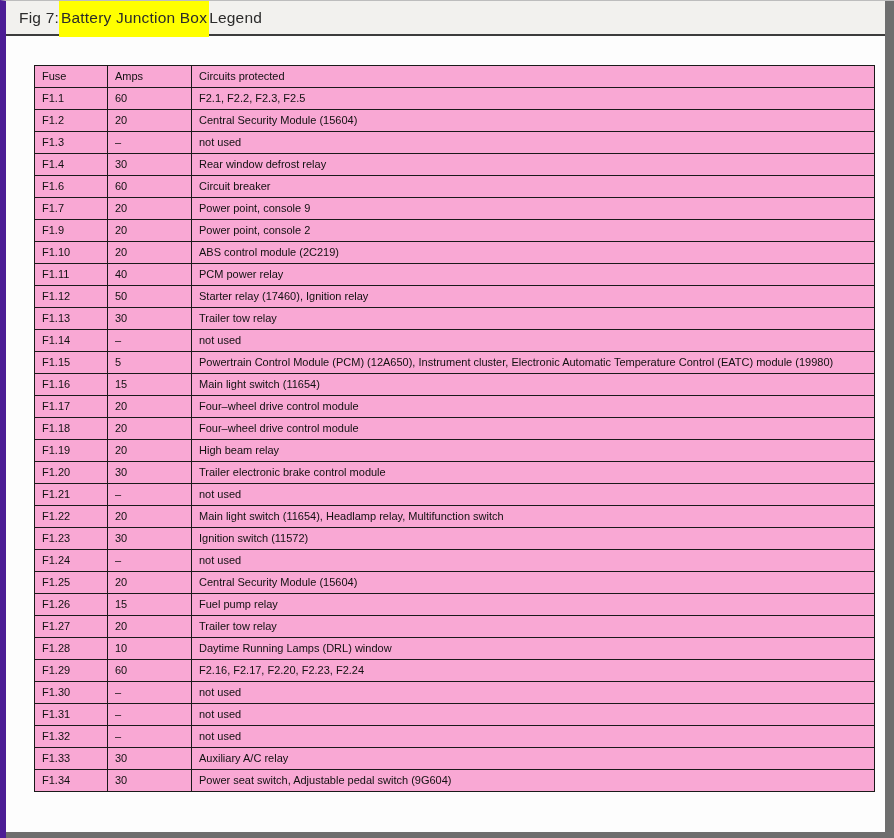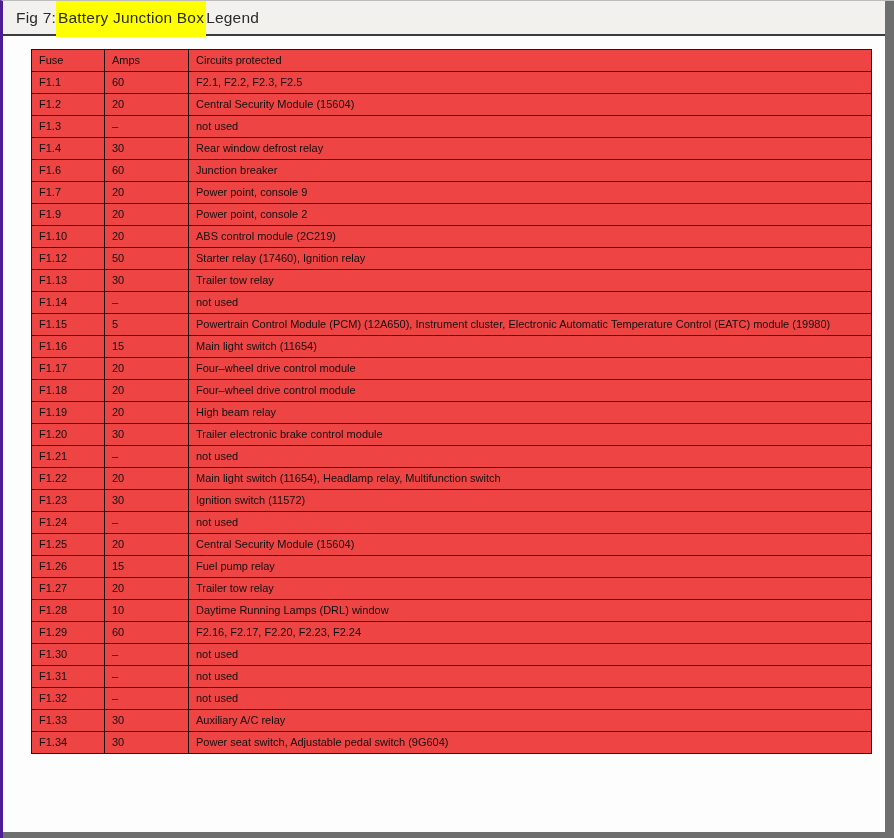--- a/index.html
+++ b/index.html
@@ -5,21 +5,21 @@
   * { box-sizing: border-box; }
   html, body { margin: 0; padding: 0; background: #ffffff; }
   body { font-family: "Liberation Sans", sans-serif; }
 
   .page {
     position: relative;
     width: 894px;
     height: 838px;
     background: #fdfdfd;
     border-top: 1px solid #bdbdbd;
-    border-left: 3px solid #4c1d95;
+    border-left: 6px solid #4c1d95;
     overflow: hidden;
   }
 
   .caption-bar {
     position: absolute;
     top: 0; left: 0;
     width: 100%;
     height: 35px;
     background: #f2f1ee;
     border-bottom: 2px solid #3c3c3c;
@@ -45,26 +45,26 @@
   .edge-bottom {
     position: absolute;
     bottom: 0; left: 0;
     width: 100%; height: 6px;
     background: #6e6e6e;
     z-index: 5;
   }
 
   table.legend {
     position: absolute;
-    top: 48px;
+    top: 64px;
     left: 28px;
     width: 840px;
     border-collapse: collapse;
     table-layout: fixed;
-    background: #ef4444;
+    background: #f9a8d4;
   }
   table.legend th,
   table.legend td {
     border: 1px solid #1a1a1a;
     font-size: 11px;
     font-weight: normal;
     color: #111111;
     text-align: left;
     vertical-align: middle;
     padding: 2px 4px 2px 7px;
@@ -123,21 +123,21 @@
   <tr>
     <td>F1.4</td>
     <td>30</td>
     <td>Rear window defrost relay</td>
   </tr>
 
 
   <tr>
     <td>F1.6</td>
     <td>60</td>
-    <td>Junction breaker</td>
+    <td>Circuit breaker</td>
   </tr>
 
   <tr>
     <td>F1.7</td>
     <td>20</td>
     <td>Power point, console 9</td>
   </tr>
 
 
   <tr>
@@ -145,20 +145,25 @@
     <td>20</td>
     <td>Power point, console 2</td>
   </tr>
 
   <tr>
     <td>F1.10</td>
     <td>20</td>
     <td>ABS control module (2C219)</td>
   </tr>
 
+  <tr>
+    <td>F1.11</td>
+    <td>40</td>
+    <td>PCM power relay</td>
+  </tr>
 
   <tr>
     <td>F1.12</td>
     <td>50</td>
     <td>Starter relay (17460), Ignition relay</td>
   </tr>
 
   <tr>
     <td>F1.13</td>
     <td>30</td>

